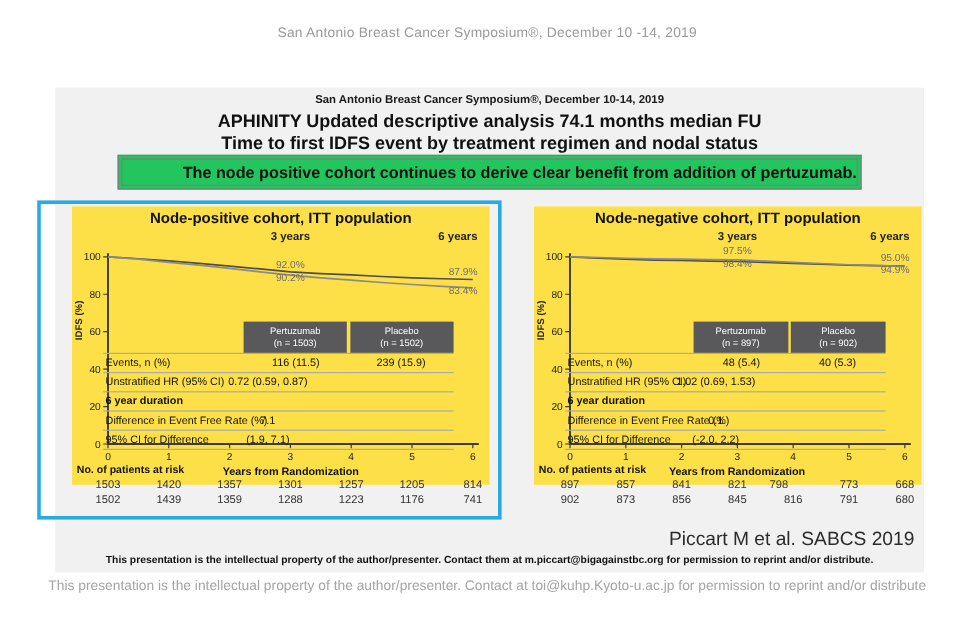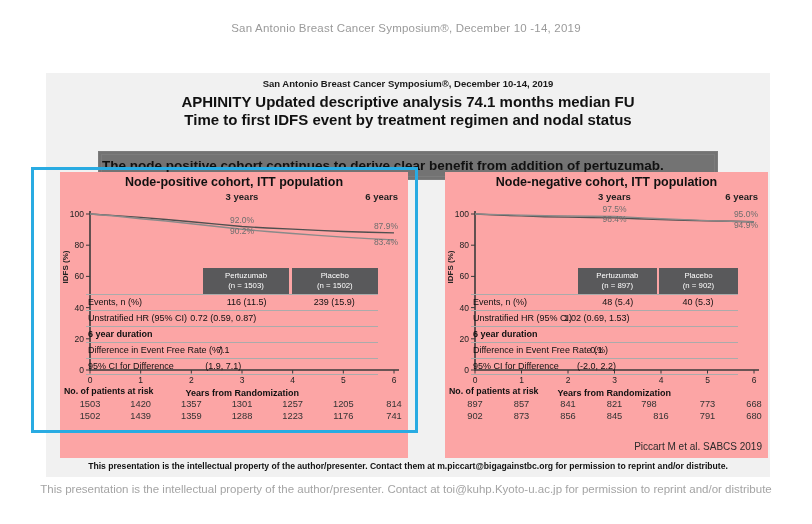--- a/index.html
+++ b/index.html
@@ -6,24 +6,24 @@
   body{font-family:"Liberation Sans",sans-serif;color:#222;}
   #stage{position:relative;width:812px;height:524px;background:#fff;overflow:hidden;}
 
   .top-header{position:absolute;top:22px;left:0;width:100%;text-align:center;
     font-size:11.5px;color:#9a9a9a;letter-spacing:.2px;}
 
   .slide{position:absolute;left:46px;top:73px;width:724px;height:404px;background:#f1f1f1;}
 
   .mini-header{margin-top:5px;text-align:center;font-size:9.5px;font-weight:bold;color:#1a1a1a;}
   .slide-title{margin-top:4px;text-align:center;font-size:15px;font-weight:bold;color:#111;line-height:18px;}
-  .callout{margin:22px auto 0;width:612px;background:#737373;border:4px double #7c7c7c;
-    text-align:left;font-size:13.5px;font-weight:bold;color:#111;padding:3px 0;}
-
-  .panel{position:absolute;top:99px;height:286px;background:#fca5a5;}
+  .callout{margin:0 auto 0;width:612px;background:#22c55e;border:4px double #7c7c7c;
+    text-align:right;font-size:13.5px;font-weight:bold;color:#111;padding:3px 0;}
+
+  .panel{position:absolute;top:99px;height:232px;background:#fde047;}
   .panel-left{left:14px;width:348px;}
   .panel-right{left:399px;width:323px;}
   .chart-title{text-align:center;font-size:12.5px;font-weight:bold;padding-top:3px;color:#111;}
   .plot-wrap{position:absolute;top:18px;left:0;right:0;height:196px;}
   .plot-wrap svg{position:absolute;left:0;top:0;font-family:"Liberation Sans",sans-serif;}
 
   .stat-table{position:absolute;left:26px;right:30px;top:78px;font-size:9px;color:#111;}
   .trow{position:relative;height:15px;border-bottom:1px solid #ababab;}
   .trow-head{height:26px;border-bottom:1px solid #ababab;}
   .hbox{position:absolute;top:0;height:26px;background:#59595b;color:#fff;
@@ -41,21 +41,21 @@
   .risk-head{position:relative;height:13px;font-size:8.8px;color:#111;}
   .risk-label{position:absolute;left:4px;top:0;font-weight:600;}
   .xaxis-label{position:absolute;left:52.4%;transform:translateX(-50%);top:2px;font-weight:bold;font-size:9px;white-space:nowrap;}
   .risk-rows{position:relative;height:26px;font-size:9.3px;color:#333;}
   .risk-row{position:absolute;left:0;right:0;height:12px;}
   .risk-row span{position:absolute;transform:translateX(-50%);white-space:nowrap;}
 
   .highlight-box{position:absolute;left:31px;top:167px;width:387px;height:266px;
     border:3px solid #29abe2;box-sizing:border-box;pointer-events:none;background:transparent;}
 
-  .credit{position:absolute;right:8px;top:368px;font-size:10px;color:#2b2b2b;}
+  .credit{position:absolute;right:8px;top:368px;font-size:16px;color:#2b2b2b;}
   .slide-footer{position:absolute;bottom:6px;left:0;width:100%;text-align:center;
     font-size:8.6px;font-weight:bold;color:#111;}
 
   .outer-footer{position:absolute;top:483px;left:0;width:100%;text-align:center;
     font-size:11.5px;color:#a4a4a4;}
 </style>
 </head>
 <body>
 
 <div id="stage">

